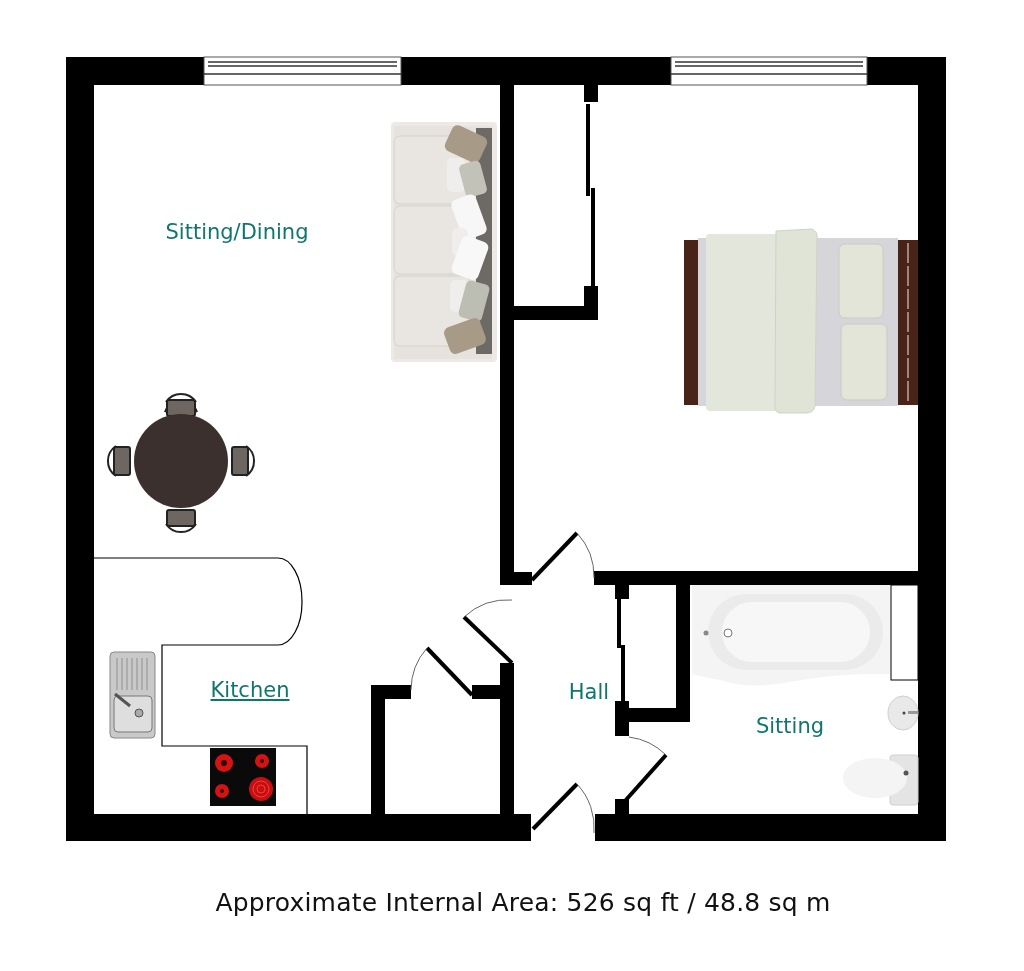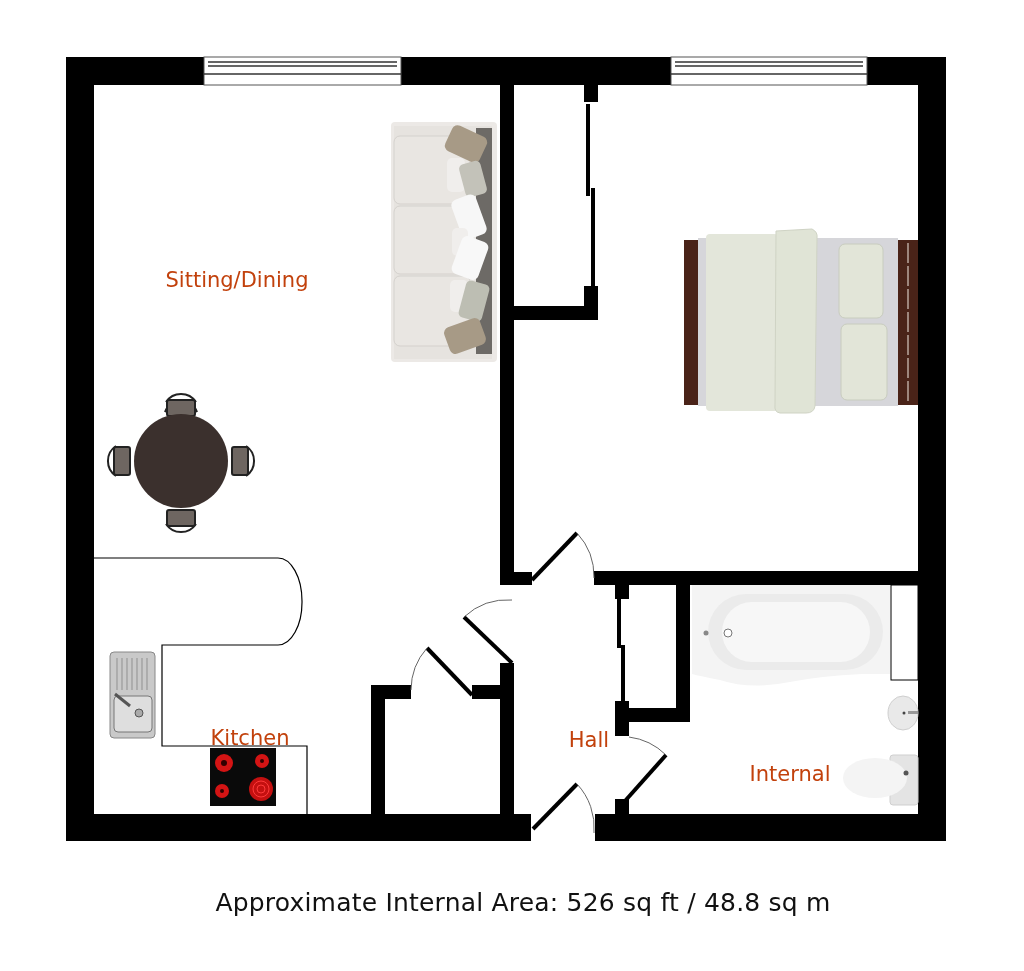--- a/index.html
+++ b/index.html
@@ -1,18 +1,18 @@
 <!DOCTYPE html>
 <html><head>
 <meta charset="utf-8">
 <style>
   html, body { margin: 0; padding: 0; background: #ffffff; }
   body { width: 1024px; height: 971px; position: relative; overflow: hidden; font-family: "DejaVu Sans", "Liberation Sans", sans-serif; }
   #plan { position: absolute; left: 0; top: 0; width: 1024px; height: 971px; }
-  .room-label { position: absolute; color: #c2410c; font-size: 21px; text-align: center; line-height: 32px; white-space: nowrap; margin-top: 48px; }
+  .room-label { position: absolute; color: #0f766e; font-size: 21px; text-align: center; line-height: 32px; white-space: nowrap; }
   .caption { position: absolute; left: 0; width: 1024px; top: 888px; text-align: center; font-size: 25px; color: #111; letter-spacing: 0.2px; padding-left: 11px; }
 </style>
 </head>
 <body>
 
 <svg id="plan" viewBox="0 0 1024 971" xmlns="http://www.w3.org/2000/svg">
 
   <g fill="#000">
 
     <rect x="66" y="57" width="138" height="28"></rect>
@@ -195,17 +195,17 @@
   <g>
     <rect x="890" y="755" width="28" height="50" rx="3" fill="#e4e4e4" stroke="#cfcfcf" stroke-width="1"></rect>
     <ellipse cx="875" cy="778" rx="32" ry="20" fill="#f4f4f4"></ellipse>
     <circle cx="906" cy="773" r="2.5" fill="#555"></circle>
   </g>
 </svg>
 
 <div class="room-label" style="left:137px; top:216px; width:200px;">
   <div>Sitting/Dining</div>
 </div>
-<div class="room-label" style="left:190px; top:674px; width:120px;">Kitchen</div>
+<div class="room-label" style="left:190px; top:674px; width:120px;text-decoration:underline;">Kitchen</div>
 <div class="room-label" style="left:549px; top:676px; width:80px;">Hall</div>
-<div class="room-label" style="left:720px; top:710px; width:140px;">Internal</div>
+<div class="room-label" style="left:720px; top:710px; width:140px;">Sitting</div>
 
 <div class="caption">Approximate Internal Area: 526 sq ft / 48.8 sq m</div>
 
 </body></html>

